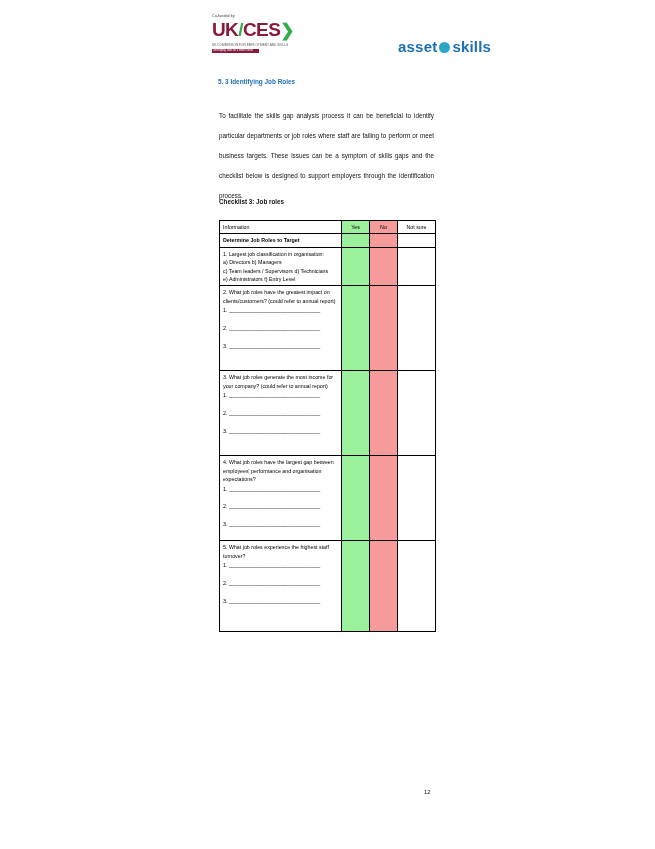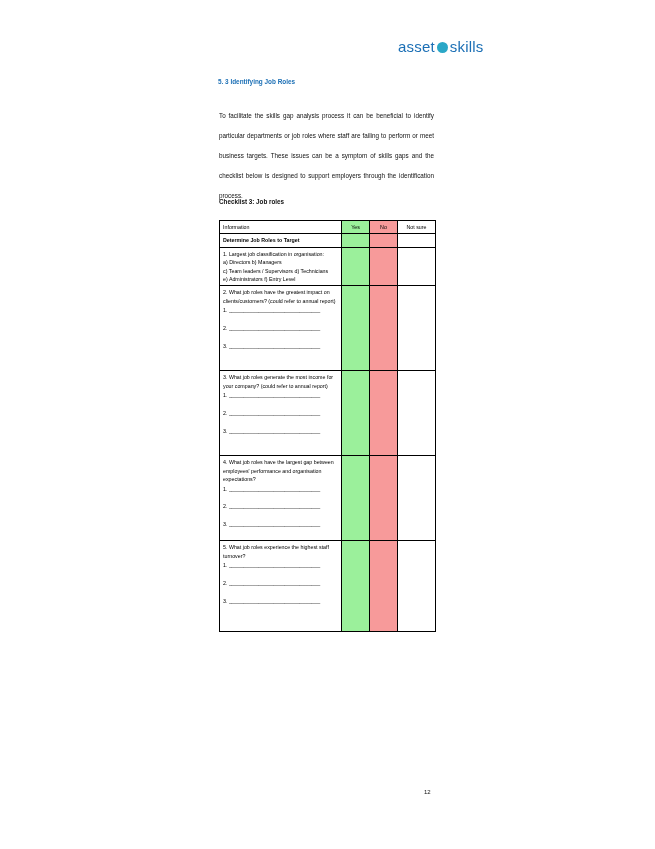--- a/index.html
+++ b/index.html
@@ -83,21 +83,21 @@
     font-size: 2.6px;
     line-height: 4px;
     padding-left: 1px;
   }
   .asset-skills {
     position: absolute;
     left: 398px;
     top: 24px;
     font-size: 15px;
     color: #1b6fb5;
-    font-weight: normal;
+    font-weight: bold;
     letter-spacing: .2px;
   }
   .asset-skills .dot {
     display: inline-block;
     width: 11px;
     height: 11px;
     border-radius: 50%;
     background: #2aa7c7;
     margin: 0 2px;
     vertical-align: -1px;
@@ -179,20 +179,26 @@
     color: #111;
   }
 </style>
 </head>
 <body>
 
 <div class="page">
   <div class="sheet">
 
     <div class="header">
+      <div class="ukces-block">
+        <div class="ukces-tiny">Co-funded by</div>
+        <div class="ukces-logo"><span>UK</span><span class="slash">/</span><span>CES</span><span class="chev">❯</span></div>
+        <div class="ukces-sub">UK COMMISSION FOR EMPLOYMENT AND SKILLS</div>
+        <div class="ukces-bar">Developing skills for a better future</div>
+      </div>
       <div class="asset-skills"><span>asset</span><span class="dot"></span><span>skills</span></div>
     </div>
 
     <div class="section-title">5. 3 Identifying Job Roles</div>
     <div class="para">To facilitate the skills gap analysis process it can be beneficial to identify particular departments or job roles where staff are failing to perform or meet business targets. These issues can be a symptom of skills gaps and the checklist below is designed to support employers through the identification process.</div>
     <div class="checklist-label">Checklist 3: Job roles</div>
 
     <table class="tbl">
       <colgroup>
         <col class="col-info">

